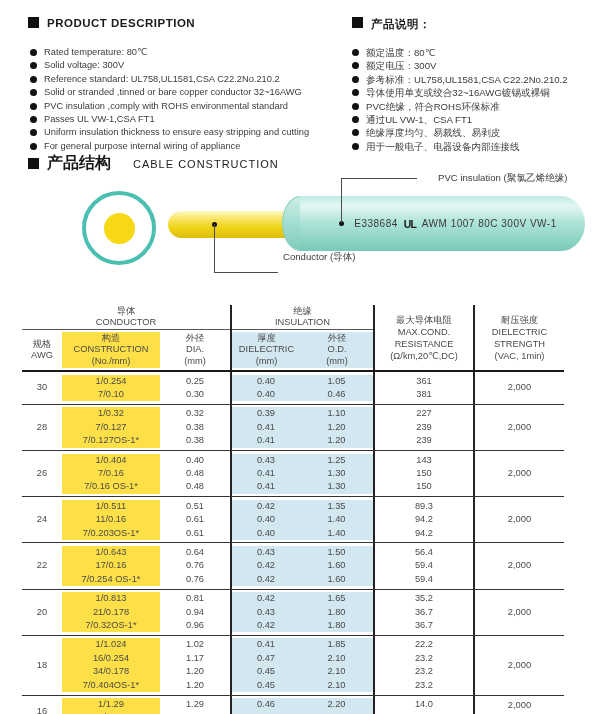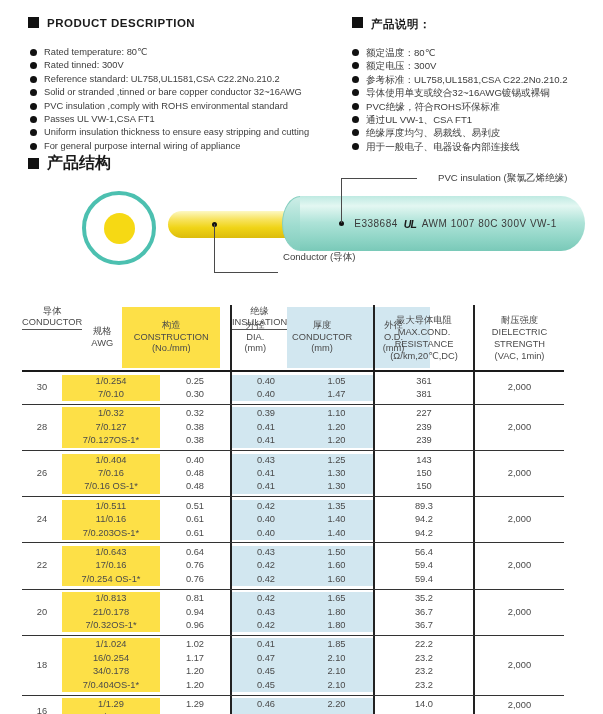--- a/index.html
+++ b/index.html
@@ -30,29 +30,29 @@
     border-radius:50%; background:#f6d914; }
   .rod { position:absolute; left:168px; top:46px; width:140px; height:27px; border-radius:13.5px 0 0 13.5px;
     background:linear-gradient(#fdf8c4, #f8e462 30%, #f0d417 62%, #dcbc0c); }
   .cable-face { position:absolute; left:282px; top:31px; width:37px; height:55px; border-radius:50%;
     background:linear-gradient(#cdeee7,#9edccf 55%,#82cdbd); border:1px solid #86cfc0; }
   .cable-body { position:absolute; left:300px; top:31px; width:285px; height:55px;
     border-radius:0 24px 24px 0 / 0 27.5px 27.5px 0;
     background:linear-gradient(#bfeae2, #e3f7f2 18%, #aee3d8 48%, #8fd5c6 78%, #79c9b8);
     display:flex; align-items:center; justify-content:center; padding-left:26px; }
   .cable-print { font-size:10px; color:#3a3a3a; letter-spacing:.5px; white-space:nowrap; display:flex; align-items:center; }
-  .ul-mark { font-weight:900; font-style:italic; font-size:10.5px; letter-spacing:-1px; margin:0 6px; color:#1a1a1a; }
+  .ul-mark { font-weight:900; font-size:10.5px; letter-spacing:-1px; margin:0 6px; color:#1a1a1a; }
   .leader-v { position:absolute; width:1px; background:#4a4a4a; }
   .leader-h { position:absolute; height:1px; background:#4a4a4a; }
   .ldot { position:absolute; width:5px; height:5px; border-radius:50%; background:#111; }
   .dlabel { position:absolute; font-size:9.6px; color:#3c3c3c; white-space:nowrap; }
   
   .spec { position:absolute; left:22px; top:305px; width:542px; font-size:9.3px; color:#4a4a4a; }
   .thead { display:flex; border-bottom:2px solid #1a1a1a; height:67px; }
-  .hgroup { display:flex; }
+  .hgroup { display:flex; flex-direction:column; }
   .hg-a { width:208px; }
   .hg-b { width:143px; border-left:2px solid #222; }
   .gtitle { height:25px; border-bottom:1px solid #555; display:flex; flex-direction:column;
     align-items:center; justify-content:center; white-space:pre-line; line-height:11px;
     text-align:center; color:#4a4a4a; }
   .subrow { flex:1; display:flex; }
   .hcell { display:flex; flex-direction:column; align-items:center; justify-content:center;
     white-space:pre-line; line-height:11.5px; text-align:center; padding:2px 0; }
   .hcell-tall { display:flex; flex-direction:column; align-items:center; justify-content:center;
     white-space:pre-line; line-height:12px; text-align:center; border-left:2px solid #222; }
@@ -76,21 +76,21 @@
     <span class="sq"></span>
     <span>PRODUCT DESCRIPTION</span>
   </div>
   <div class="blist en" style="left:30px; top:46px;">
       <div class="bullet-item">
         <span class="dot"></span>
         <span>Rated temperature: 80℃</span>
       </div>
       <div class="bullet-item">
         <span class="dot"></span>
-        <span>Rated tinned: 300V</span>
+        <span>Solid voltage: 300V</span>
       </div>
       <div class="bullet-item">
         <span class="dot"></span>
         <span>Reference standard: UL758,UL1581,CSA C22.2No.210.2</span>
       </div>
       <div class="bullet-item">
         <span class="dot"></span>
         <span>Solid or stranded ,tinned or bare copper conductor 32~16AWG</span>
       </div>
       <div class="bullet-item">
@@ -146,20 +146,21 @@
       </div>
       <div class="bullet-item">
         <span class="dot"></span>
         <span>用于一般电子、电器设备内部连接线</span>
       </div>
     </div>
 
   <div class="cons-title">
     <span class="sq"></span>
     <span class="cons-zh">产品结构</span>
+    <span class="cons-en">CABLE CONSTRUCTION</span>
   </div>
 
   <div class="diagram">
     <div class="xsec">
       <div class="xsec-core"></div>
     </div>
     <div class="rod"></div>
     <div class="cable-face"></div>
     <div class="cable-body">
       <div class="cable-print">
@@ -194,21 +195,21 @@
           <div class="hcell w-dia">外径
 DIA.
 (mm)</div>
         </div>
       </div>
       <div class="hgroup hg-b">
         <div class="gtitle">绝缘
 INSULATION</div>
         <div class="subrow">
           <div class="hcell w-th tint-b">厚度
-CONDUCTOR
+DIELECTRIC
 (mm)</div>
           <div class="hcell w-od tint-b">外径
 O.D.
 (mm)</div>
         </div>
       </div>
       <div class="hcell-tall w-res">最大导体电阻
 MAX.COND.
 RESISTANCE
 (Ω/km,20℃,DC)</div>
@@ -220,21 +221,21 @@
     <div>
         <div class="trow">
           <div class="cell c-awg w-awg">30</div>
           <div class="cell c-con w-con tint-y">1/0.254
 7/0.10</div>
           <div class="cell c-dia w-dia">0.25
 0.30</div>
           <div class="cell c-th w-th tint-b">0.40
 0.40</div>
           <div class="cell c-od w-od tint-b">1.05
-1.47</div>
+0.46</div>
           <div class="cell c-res w-res">361
 381</div>
           <div class="cell c-die w-die">2,000</div>
         </div>
         <div class="trow">
           <div class="cell c-awg w-awg">28</div>
           <div class="cell c-con w-con tint-y">1/0.32
 7/0.127
 7/0.127OS-1*</div>
           <div class="cell c-dia w-dia">0.32

